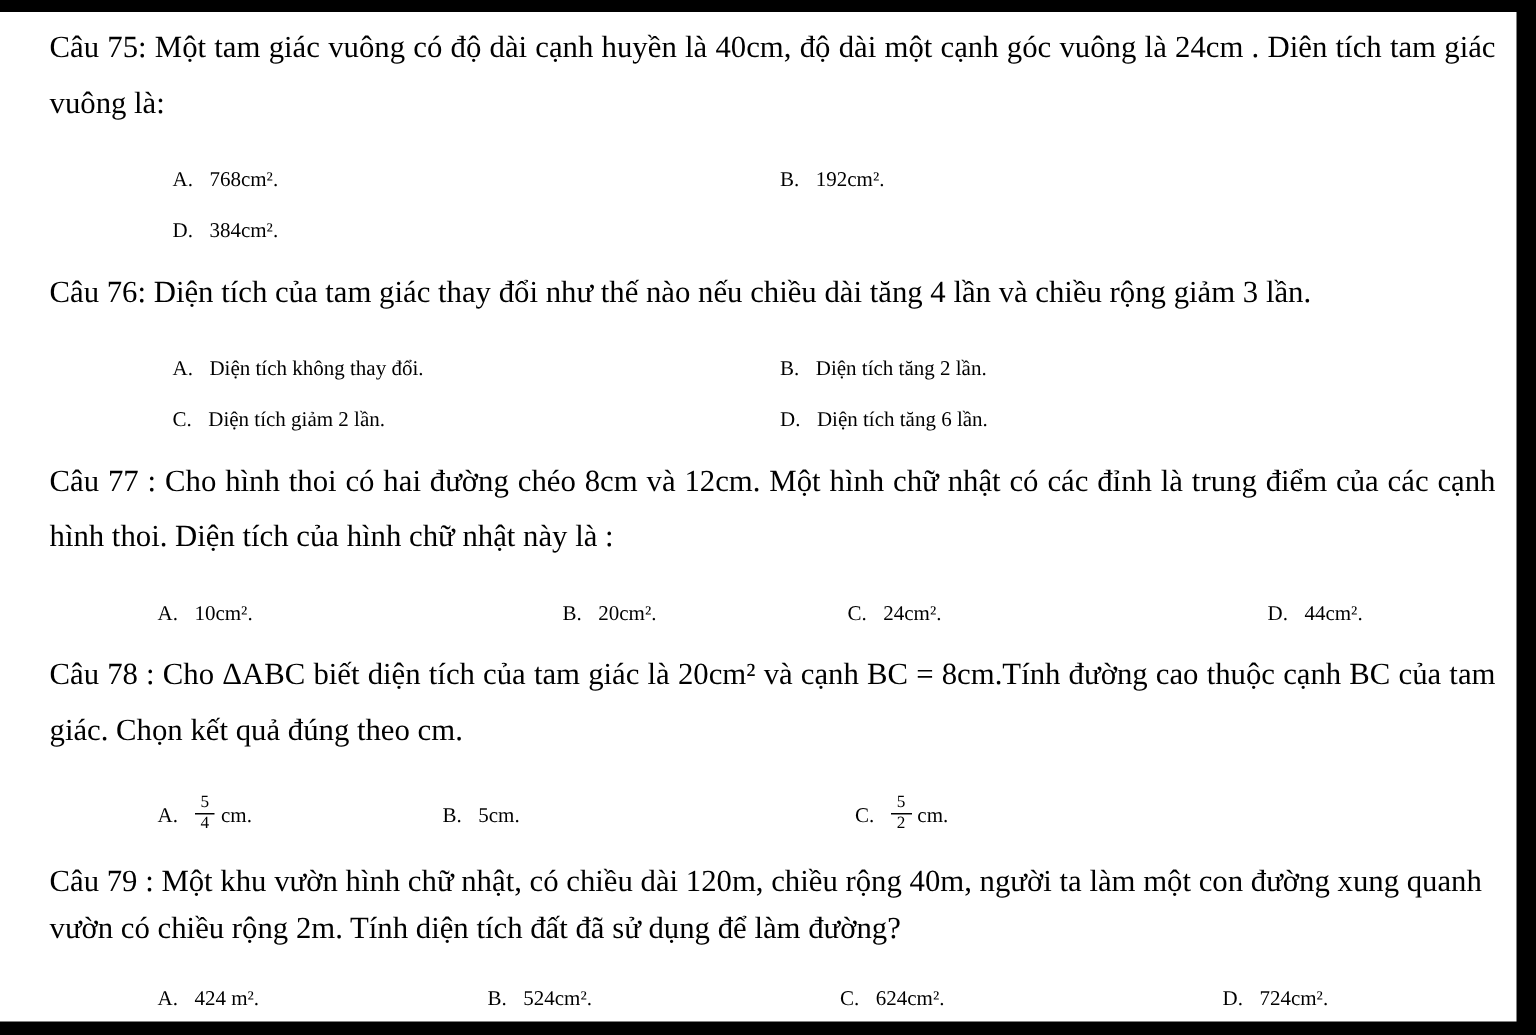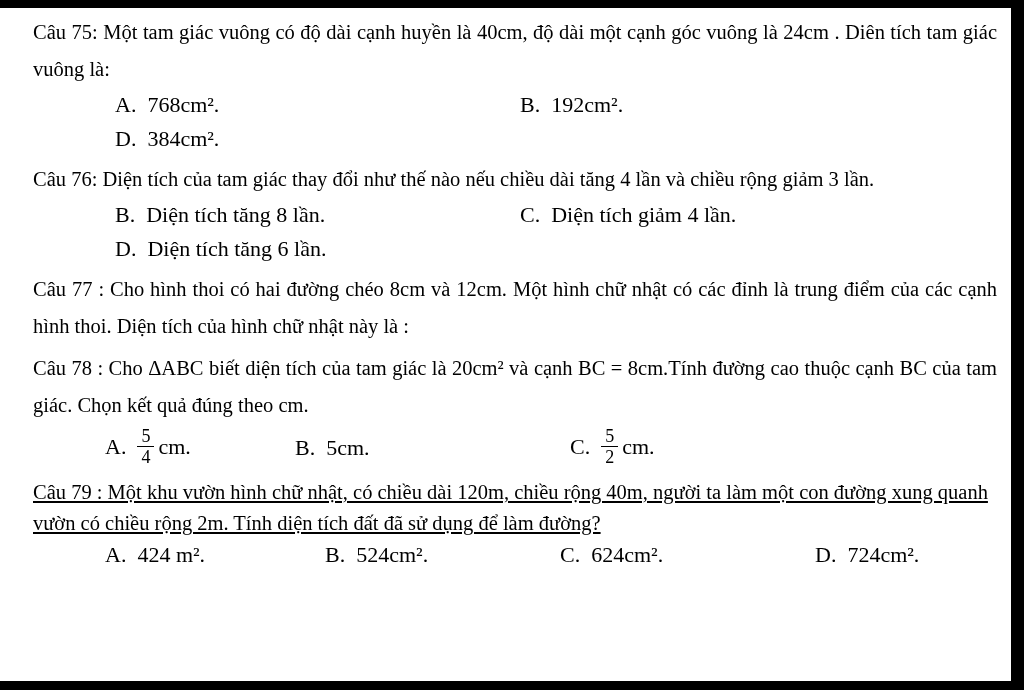--- a/index.html
+++ b/index.html
@@ -30,26 +30,26 @@
   }
   .q { margin-bottom: 5px; }
   .q-text {
     font-size: 20.5px;
     line-height: 37px;
     text-align: justify;
   }
   .q-text.tight {
     line-height: 31px;
     text-align: left;
-    text-decoration: underline;
   }
   .opts {
     display: grid;
-    font-size: 22px;
+    font-size: 14px;
     line-height: 34px;
+    margin-top: 16px;
   }
   .opt { white-space: nowrap; }
   .opt-label { margin-right: 11px; font-weight: normal; }
   .opts-2col {
     grid-template-columns: 405px 1fr;
     padding-left: 82px;
   }
   .opts-q77 {
     grid-template-columns: 270px 190px 280px 1fr;
     padding-left: 72px;
@@ -98,33 +98,50 @@
         <div class="opt">
           <span class="opt-label">D.</span><span>384cm².</span>
         </div>
       </div>
     </div>
 
     <div class="q">
       <div class="q-text">Câu 76: Diện tích của tam giác thay đổi như thế nào nếu chiều dài tăng 4 lần và chiều rộng giảm 3 lần.</div>
       <div class="opts opts-2col">
         <div class="opt">
-          <span class="opt-label">B.</span><span>Diện tích tăng 8 lần.</span>
+          <span class="opt-label">A.</span><span>Diện tích không thay đổi.</span>
         </div>
         <div class="opt">
-          <span class="opt-label">C.</span><span>Diện tích giảm 4 lần.</span>
+          <span class="opt-label">B.</span><span>Diện tích tăng 2 lần.</span>
+        </div>
+        <div class="opt">
+          <span class="opt-label">C.</span><span>Diện tích giảm 2 lần.</span>
         </div>
         <div class="opt">
           <span class="opt-label">D.</span><span>Diện tích tăng 6 lần.</span>
         </div>
       </div>
     </div>
 
     <div class="q">
       <div class="q-text">Câu 77 : Cho hình thoi có hai đường chéo 8cm và 12cm. Một hình chữ nhật có các đỉnh là trung điểm của các cạnh hình thoi. Diện tích của hình chữ nhật này là :</div>
+      <div class="opts opts-q77">
+        <div class="opt">
+          <span class="opt-label">A.</span><span>10cm².</span>
+        </div>
+        <div class="opt">
+          <span class="opt-label">B.</span><span>20cm².</span>
+        </div>
+        <div class="opt">
+          <span class="opt-label">C.</span><span>24cm².</span>
+        </div>
+        <div class="opt">
+          <span class="opt-label">D.</span><span>44cm².</span>
+        </div>
+      </div>
     </div>
 
     <div class="q">
       <div class="q-text">Câu 78 : Cho ΔABC biết diện tích của tam giác là  20cm² và cạnh BC = 8cm.Tính đường cao thuộc cạnh BC của tam giác. Chọn kết quả đúng theo cm.</div>
       <div class="opts opts-q78">
         <div class="opt">
           <span class="opt-label">A.</span><span class="frac"><span class="num">5</span><span class="den">4</span></span><span>cm.</span>
         </div>
         <div class="opt">
           <span class="opt-label">B.</span><span>5cm.</span>

